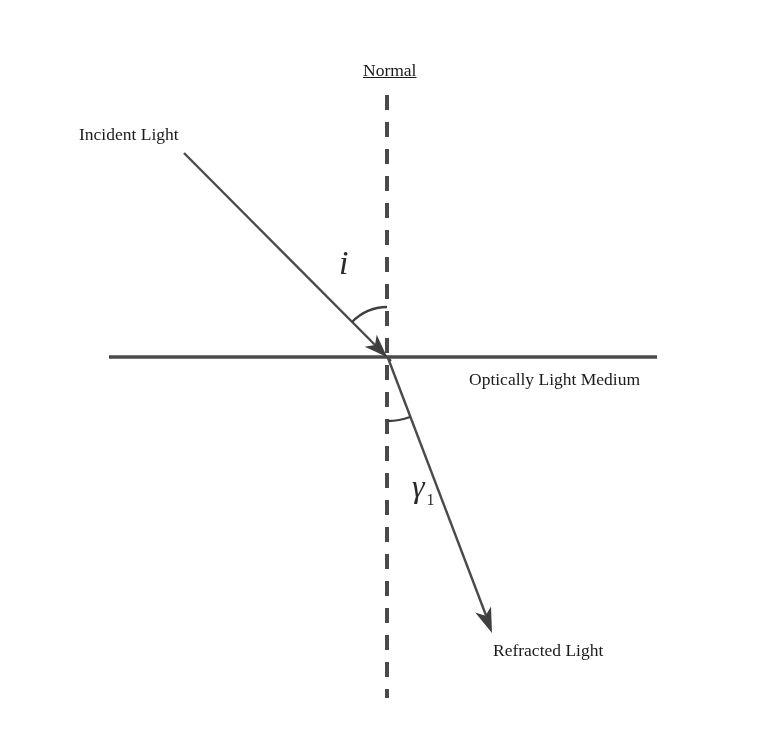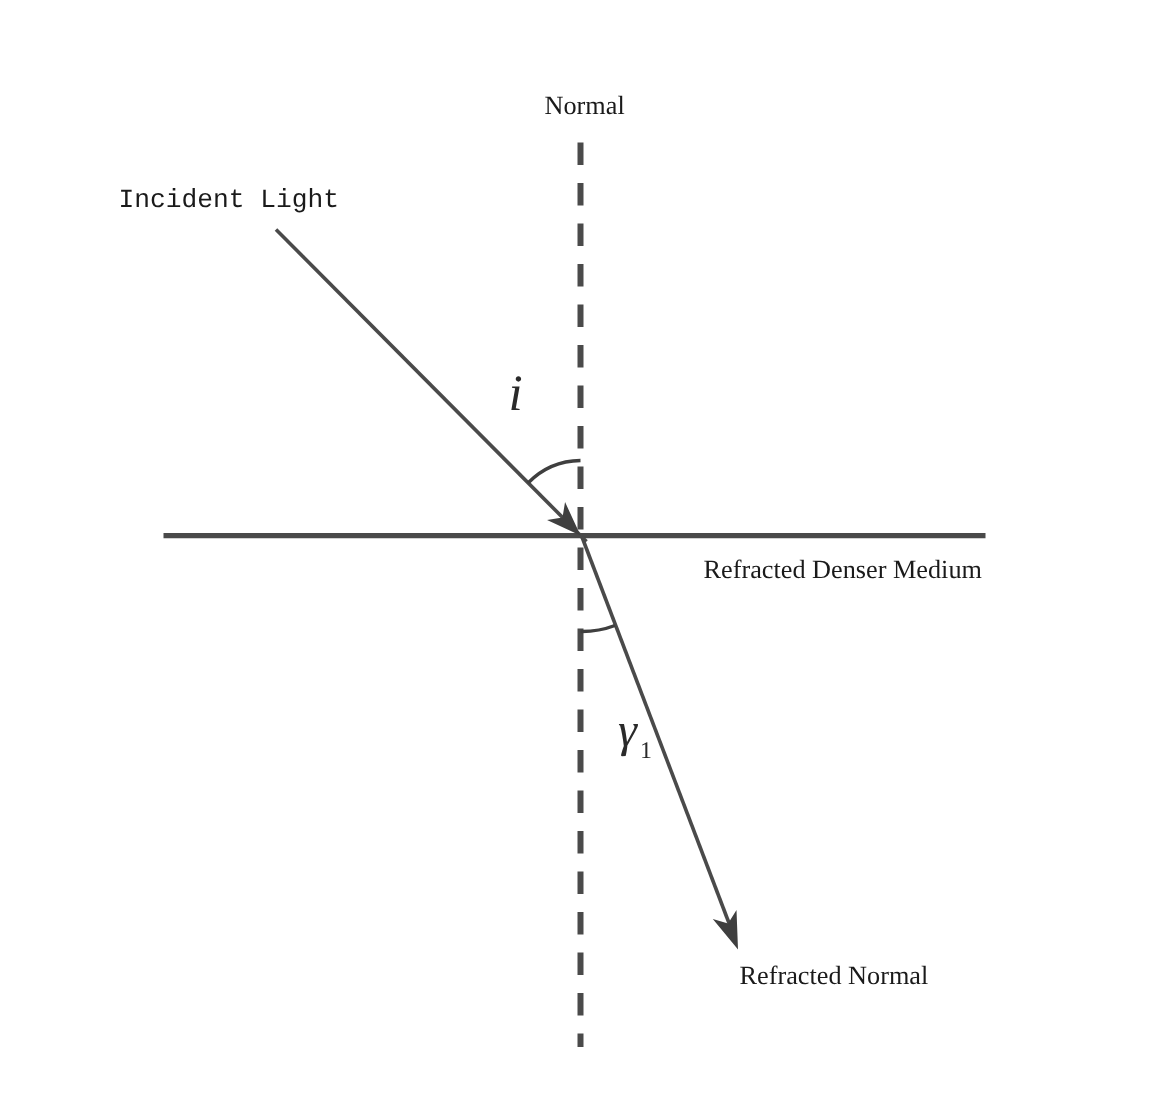--- a/index.html
+++ b/index.html
@@ -44,22 +44,22 @@
     top: 468px;
     font-size: 32px;
     margin-left: 15px;
   }
   #refraction-angle-label .sub {
     font-size: 16px;
     font-style: normal;
     vertical-align: -8px;
     margin-left: 2px;
   }
-  #normal-label        { left: 363px; top: 61px; }
-  #incident-light-label{ left: 79px;  top: 125px; font-family: Liberation Mono, monospace; }
+  #normal-label        { left: 363px; top: 61px; text-decoration: underline; }
+  #incident-light-label{ left: 79px;  top: 125px; }
   #less-dense-label    { left: 455px; top: 326px; }
   #denser-label        { left: 469px; top: 370px; }
   #refracted-light-label{ left: 493px; top: 641px; }
 </style>
 </head>
 <body>
 
 <div id="stage">
 
   <svg id="diagram-svg" width="768" height="738" viewBox="0 0 768 738">
@@ -77,21 +77,21 @@
     <path d="M 352 322 A 50 50 0 0 1 387 307" fill="none" stroke="#3f3f3f" stroke-width="2.3"></path>
 
     <path d="M 387 421 A 63 63 0 0 0 410 417" fill="none" stroke="#3f3f3f" stroke-width="2.3"></path>
   </svg>
 
   <div class="lbl" id="normal-label">Normal</div>
 
   <div class="lbl" id="incident-light-label">Incident Light</div>
 
 
-  <div class="lbl" id="denser-label">Refracted Denser Medium</div>
+  <div class="lbl" id="denser-label">Optically Light Medium</div>
 
-  <div class="lbl" id="refracted-light-label">Refracted Normal</div>
+  <div class="lbl" id="refracted-light-label">Refracted Light</div>
 
   <div class="angle-lbl" id="incidence-angle-label">i</div>
 
   <div class="angle-lbl" id="refraction-angle-label"><span>γ</span><span class="sub">1</span></div>
 
 </div>
 
 </body></html>

